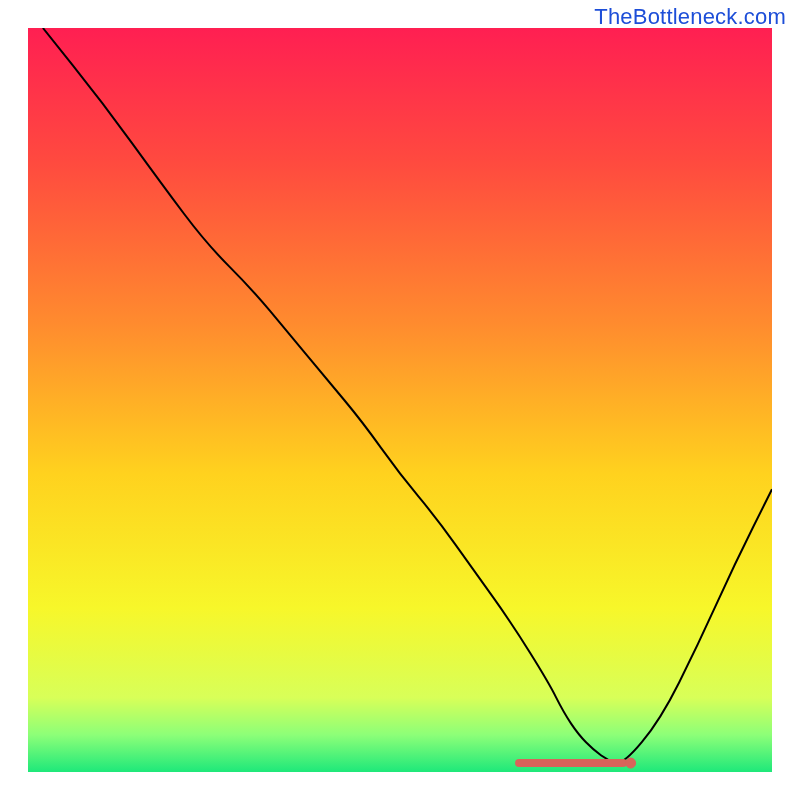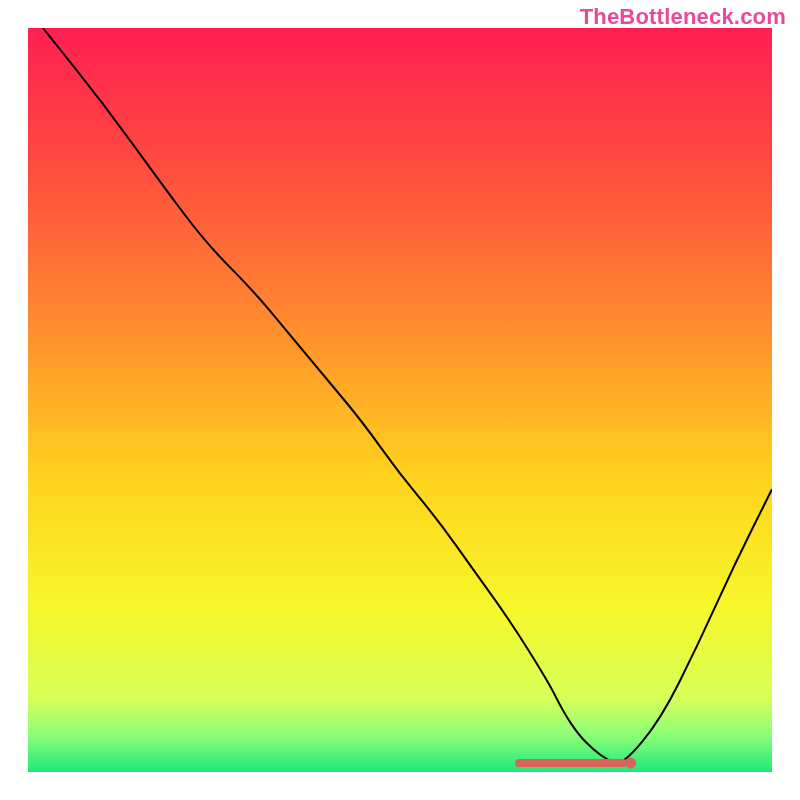--- a/index.html
+++ b/index.html
@@ -14,22 +14,22 @@
   .container {
     position: relative;
     width: 800px;
     height: 800px;
   }
   .watermark {
     position: absolute;
     top: 4px;
     right: 14px;
     font-size: 22px;
-    font-weight: 700;
-    color: #ec4899;
+    font-weight: 400;
+    color: #1d4ed8;
     letter-spacing: 0.2px;
     user-select: none;
     text-align: center;
   }
   .plot-frame {
     position: absolute;
     left: 28px;
     top: 28px;
     width: 744px;
     height: 744px;

